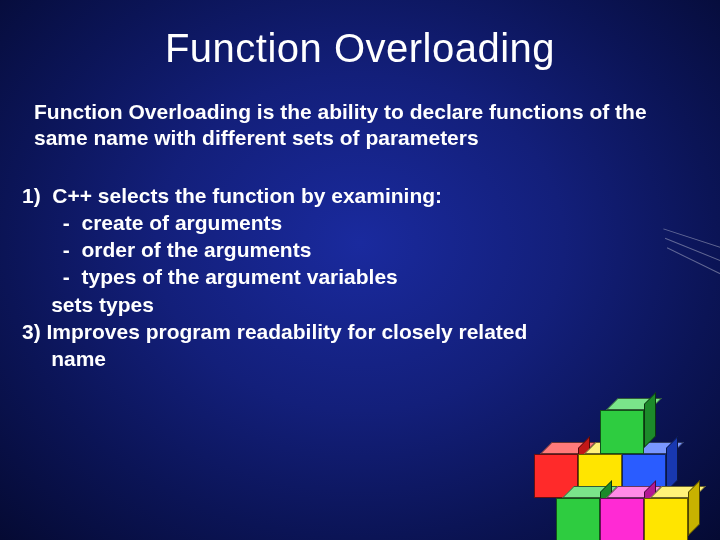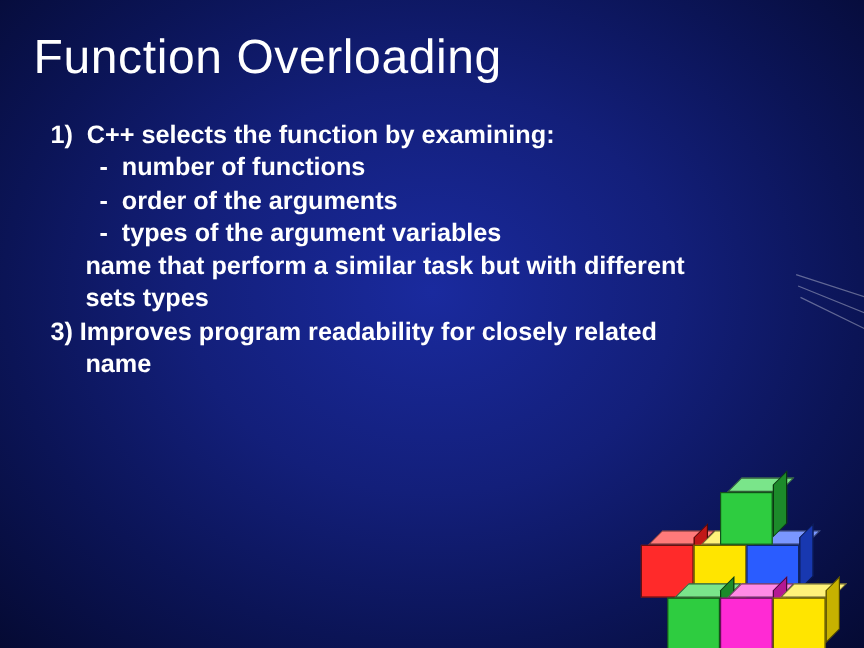--- a/index.html
+++ b/index.html
@@ -10,20 +10,21 @@
     color: #ffffff;
     position: relative;
   }
   .slide {
     width: 100%;
     height: 100%;
     padding: 20px 28px 0 28px;
     position: relative;
   }
   .title {
+    text-align: center;
     font-size: 40px;
     font-weight: 400;
     color: #ffffff;
     margin-top: 6px;
     margin-bottom: 28px;
     letter-spacing: 0.5px;
   }
   .intro {
     font-size: 21px;
     font-weight: bold;
@@ -31,21 +32,21 @@
     color: #ffffff;
     margin: 0 6px 30px 6px;
   }
   .body-list {
     font-size: 21px;
     font-weight: bold;
     line-height: 1.3;
     color: #ffffff;
     margin: 0 0 0 -6px;
   }
-  .body-list .row { white-space: pre; margin-left: 20px; }
+  .body-list .row { white-space: pre; }
   .cubes {
     position: absolute;
     right: 6px;
     bottom: 6px;
     width: 190px;
     height: 140px;
   }
   .cube {
     position: absolute;
     width: 44px;
@@ -109,27 +110,27 @@
     transform-origin: right center;
   }
 </style>
 </head>
 <body>
 
 <div class="slide">
 
   <h1 class="title">Function Overloading</h1>
 
+  <p class="intro">Function Overloading is the ability to declare functions of the same name with different sets of parameters</p>
 
   <div class="body-list">
     <div class="row">1)  C++ selects the function by examining:</div>
-    <div class="row">       -  number of functions</div>
+    <div class="row">       -  create of arguments</div>
     <div class="row">       -  order of the arguments</div>
     <div class="row">       -  types of the argument variables</div>
-    <div class="row">     name that perform a similar task but with different</div>
     <div class="row">     sets types</div>
     <div class="row">3) Improves program readability for closely related</div>
     <div class="row">     name</div>
   </div>
 
   <div class="lines">
     <div class="ln" style="top:0;transform:rotate(18deg);"></div>
     <div class="ln" style="top:14px;transform:rotate(22deg);"></div>
     <div class="ln" style="top:28px;transform:rotate(26deg);"></div>
   </div>

